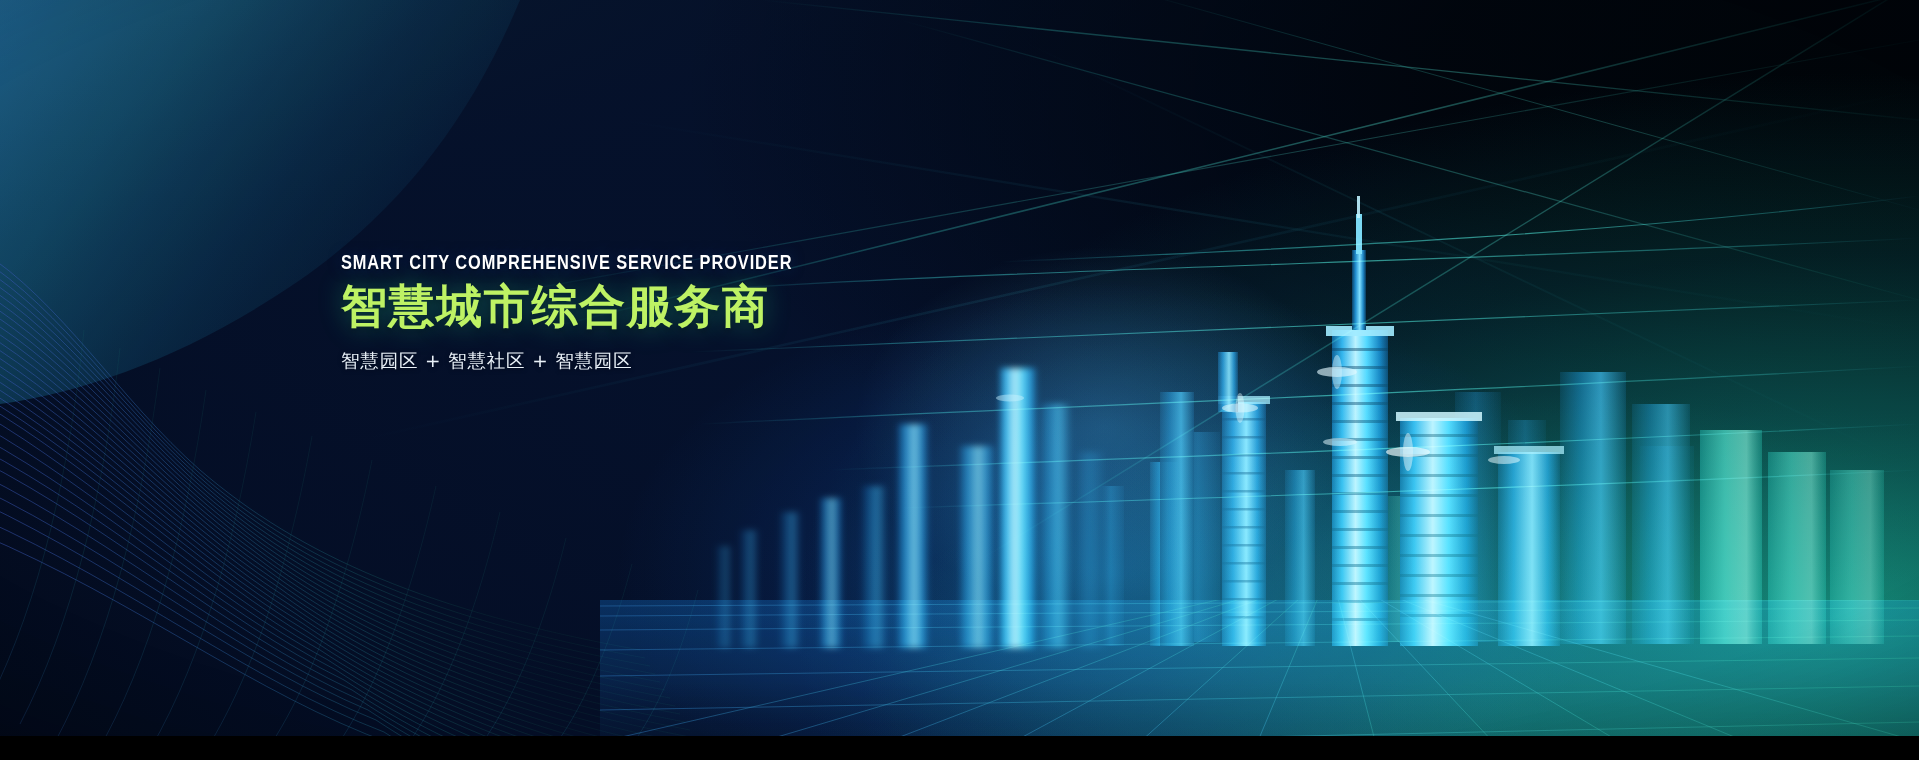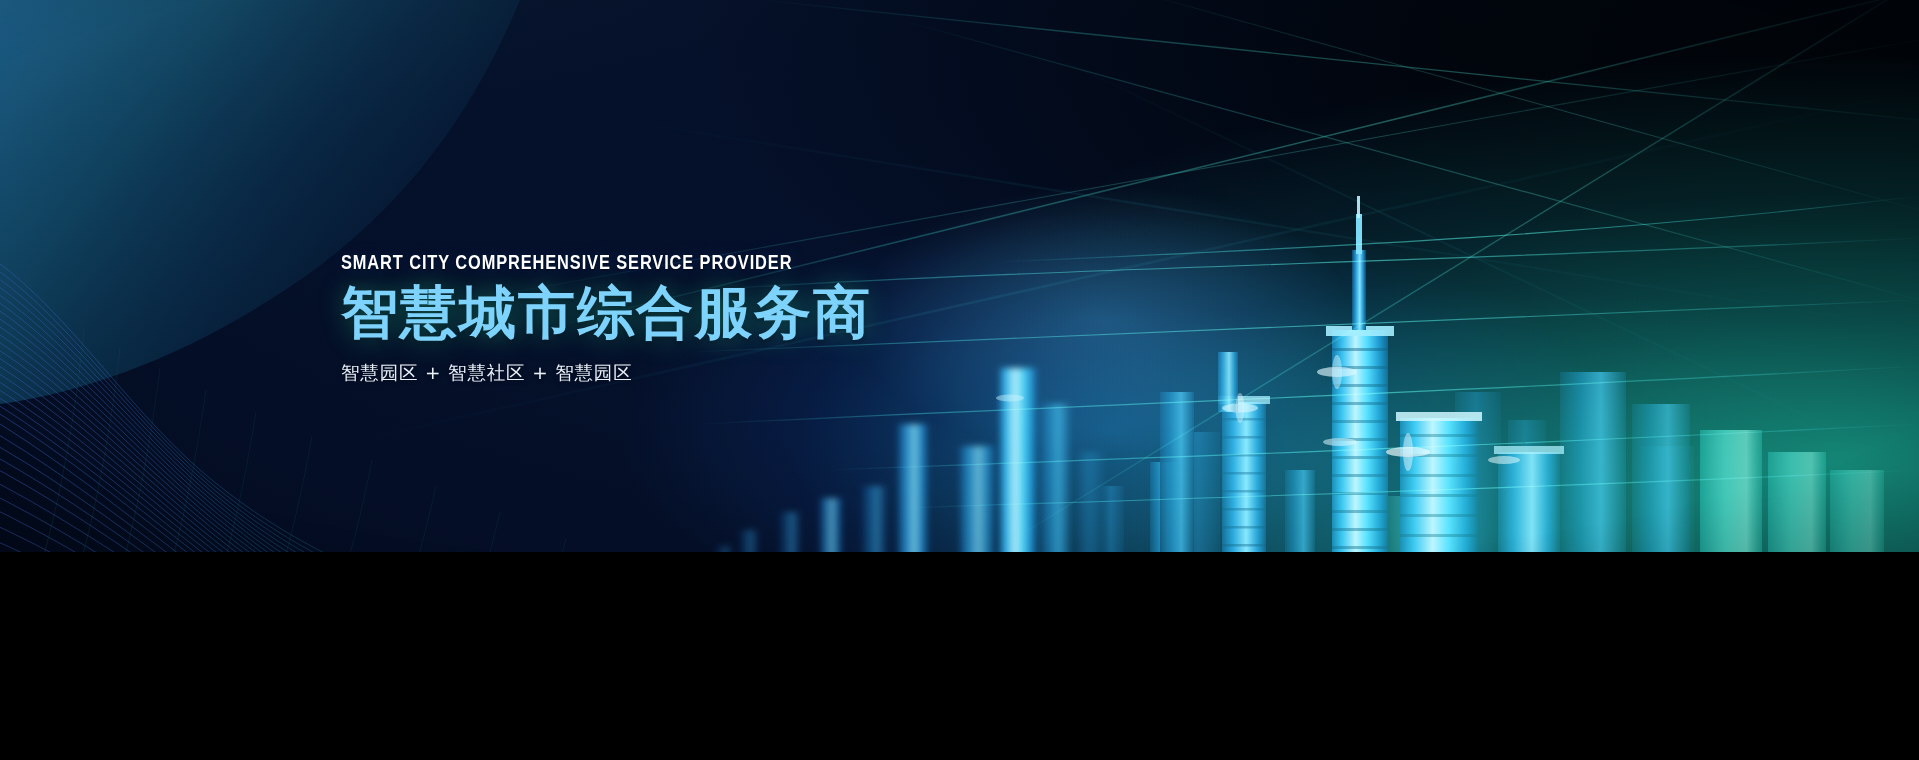--- a/index.html
+++ b/index.html
@@ -4,21 +4,21 @@
 <style>
   * { margin:0; padding:0; box-sizing:border-box; }
   html, body {
     width:1919px; height:760px;
     background:#000;
     font-family:"Liberation Sans","DejaVu Sans",sans-serif;
     overflow:hidden;
   }
   #banner {
     position:relative;
-    width:1919px; height:552px;
+    width:1919px; height:736px;
     overflow:hidden;
     background:#04101f;
   }
   .layer { position:absolute; inset:0; }
 
   
   #sky-base {
     background:
       radial-gradient(120% 95% at 10% 0%,   #1d4a79 0%, #163f6d 14%, #0d2a54 32%, #081b3d 52%, #05122c 70%, #030b1c 100%),
       linear-gradient(90deg, #123a63 0%, #0a2148 22%, #061530 45%, #030c1d 68%, #010508 88%, #000204 100%);
@@ -87,24 +87,24 @@
     color:#ffffff;
     font-family:"Liberation Sans Narrow","Liberation Sans",sans-serif;
     transform:scaleX(.84);
     transform-origin:left center;
     white-space:nowrap;
     text-shadow:0 0 14px rgba(10,40,90,.9), 0 1px 2px rgba(0,0,0,.65);
     line-height:1.1;
   }
   #headline {
     margin-top:8px;
-    font-size:57px;
+    font-size:46px;
     font-weight:700;
     letter-spacing:.035em;
-    color:#7dd3fc;
+    color:#bef264;
     white-space:nowrap;
     line-height:1.12;
     text-shadow:0 0 26px rgba(34,190,128,.45), 0 2px 5px rgba(0,10,25,.55);
     font-family:"DejaVu Sans","Liberation Sans",sans-serif;
   }
   #subtitle {
     margin-top:15px;
     font-size:18.5px;
     font-weight:400;
     letter-spacing:.045em;

